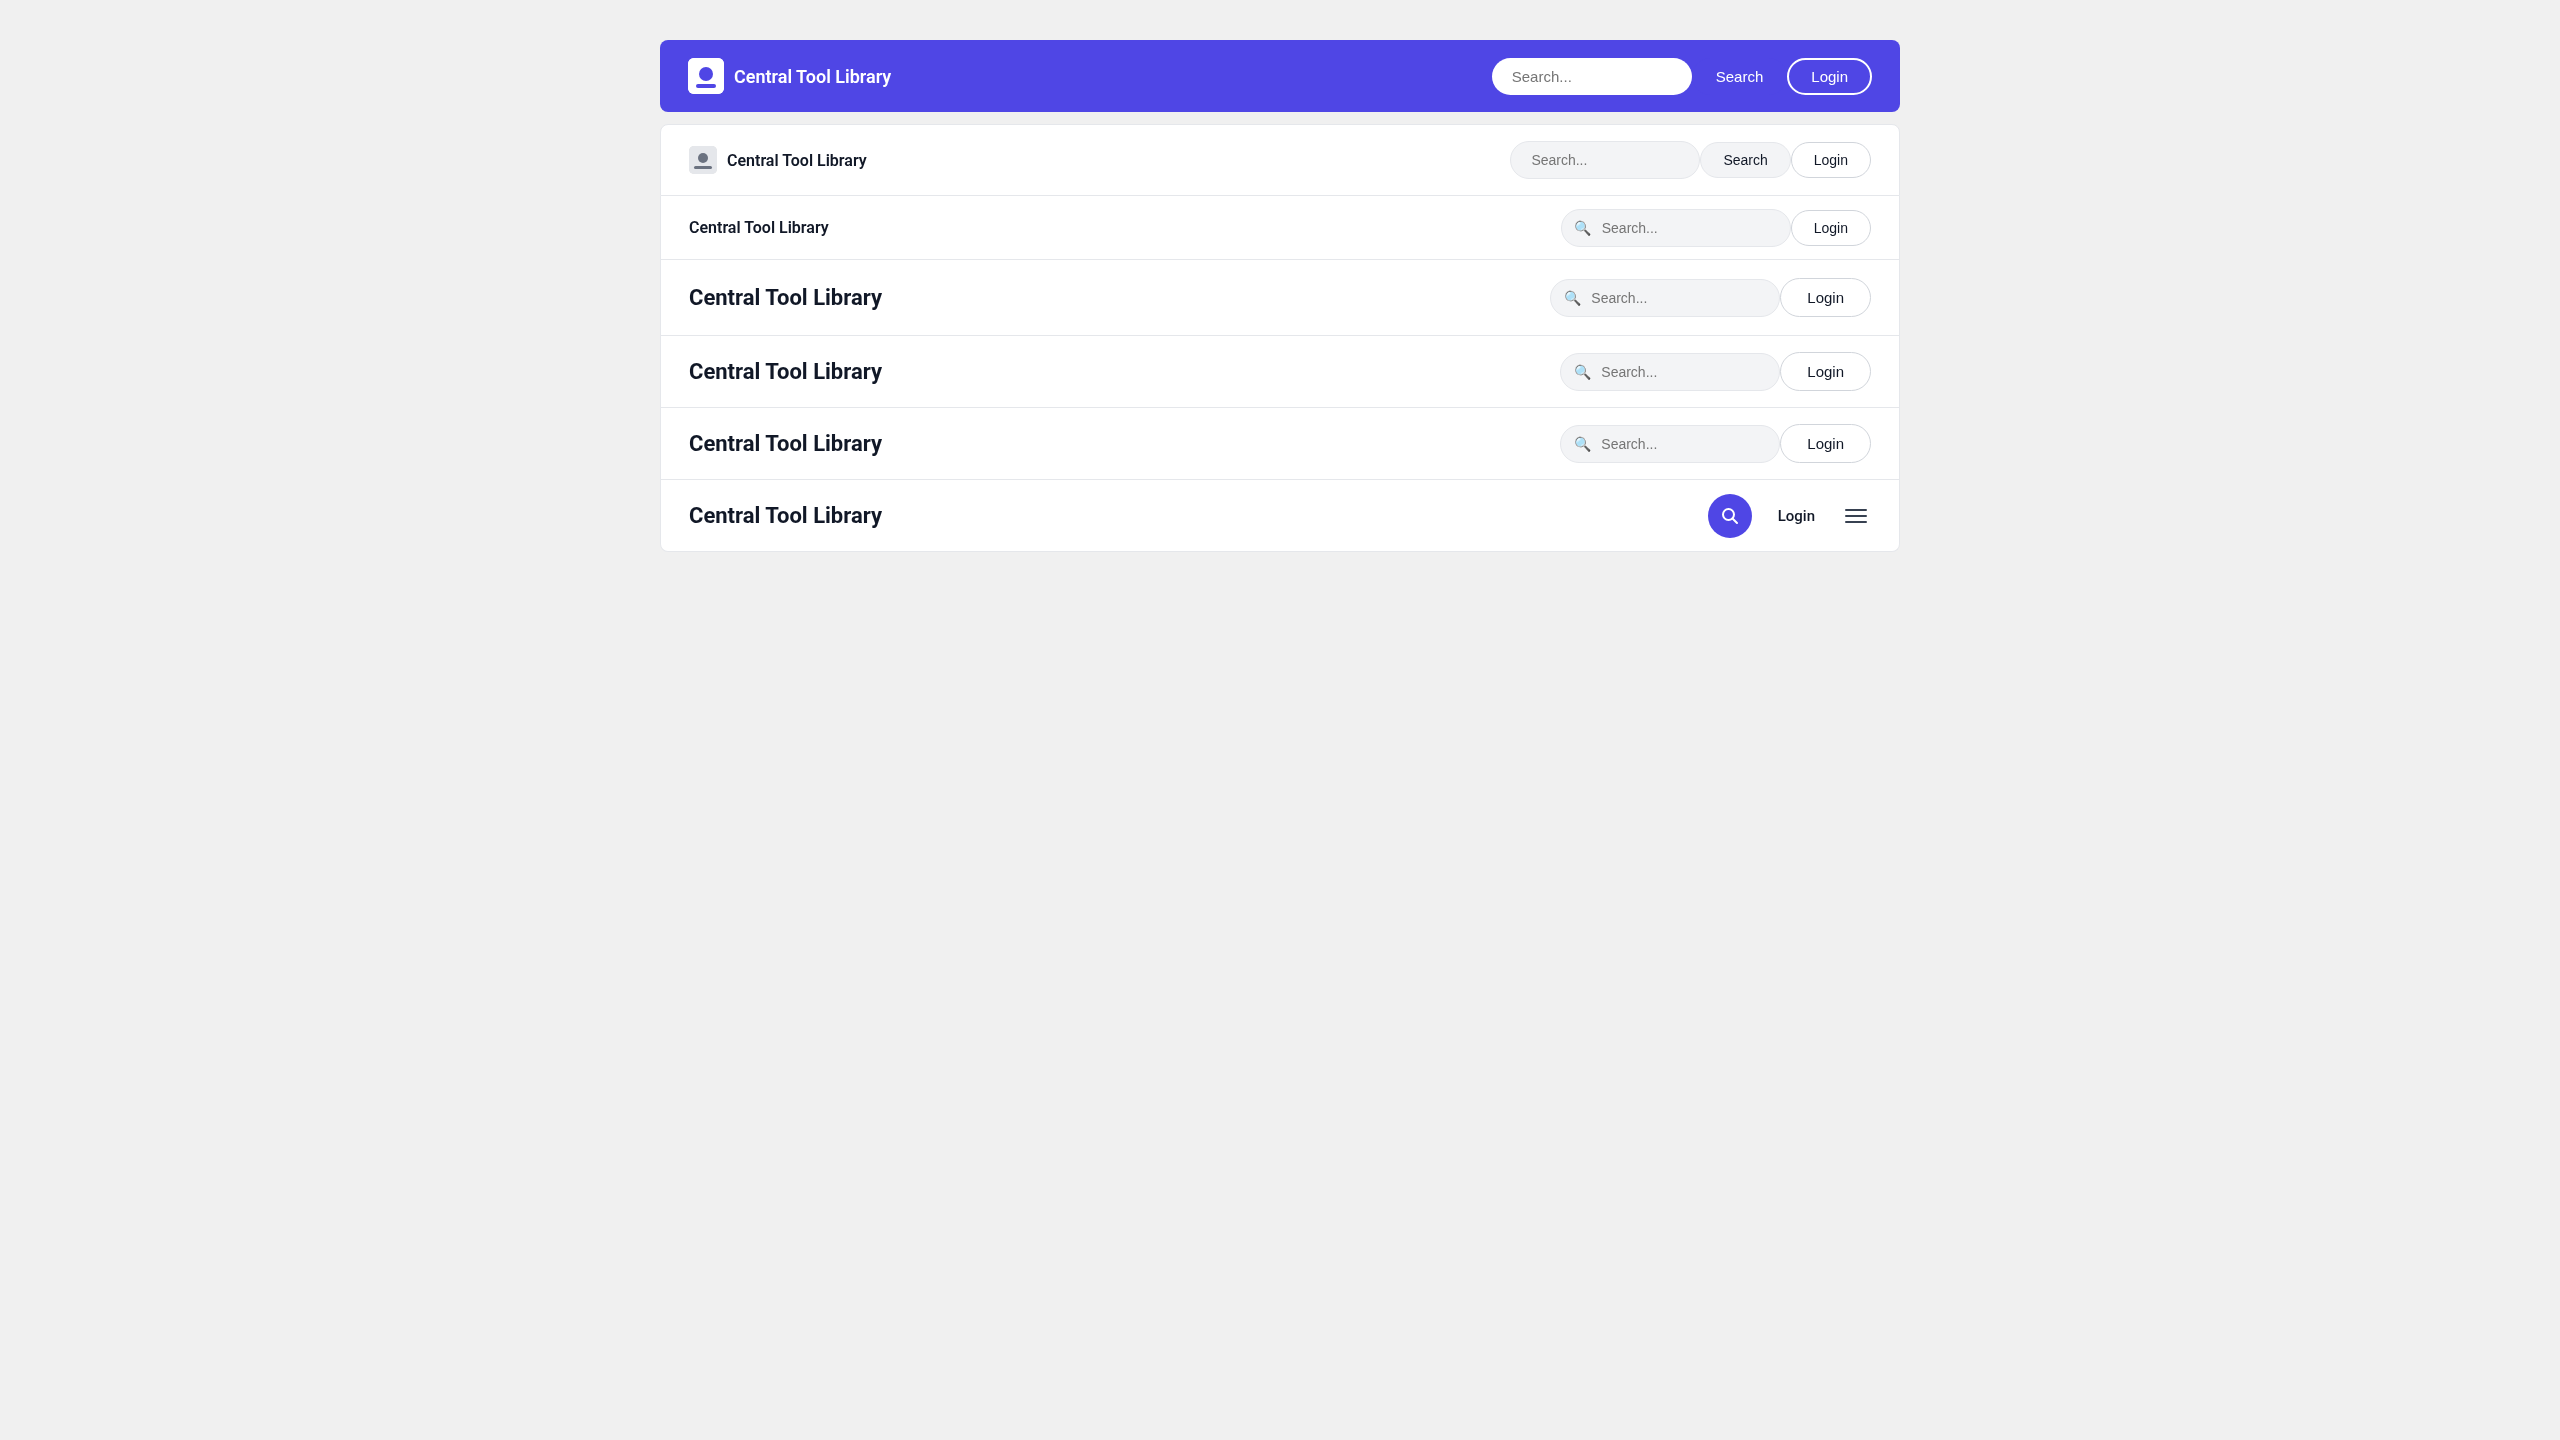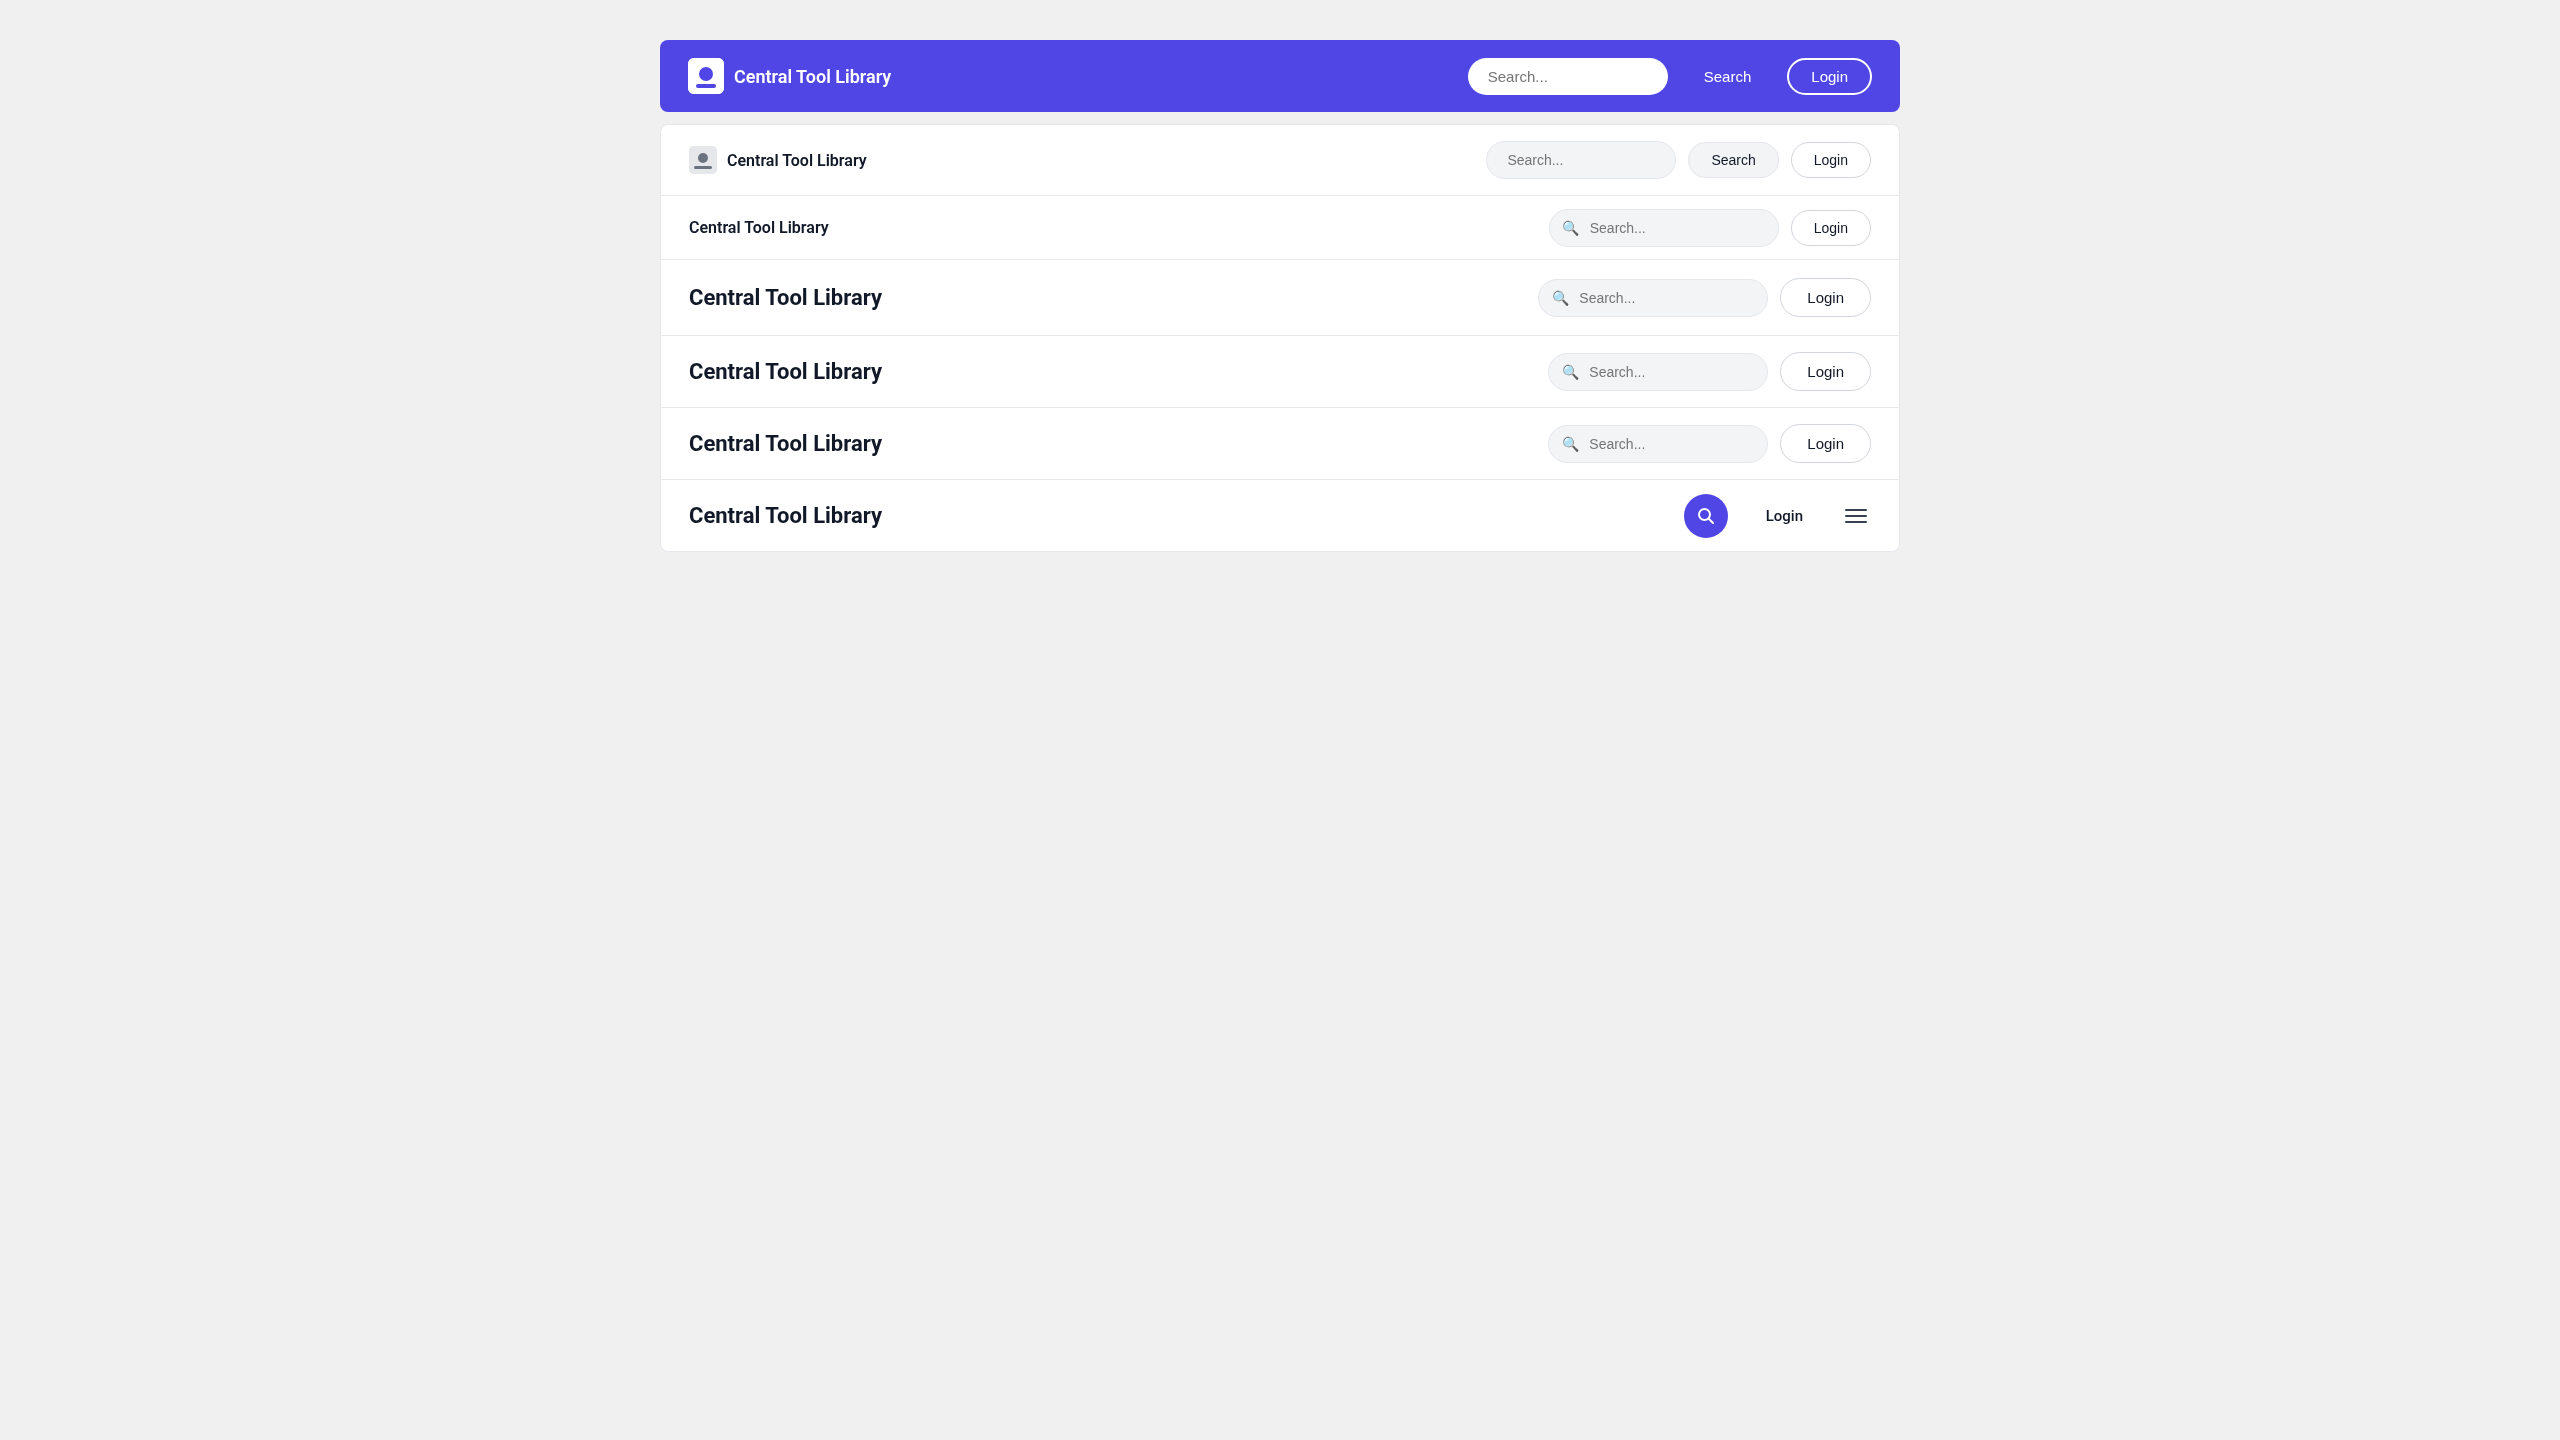--- a/index.html
+++ b/index.html
@@ -85,21 +85,21 @@
 
     .brand-title-dark-lg {
       font-size: 22px;
       font-weight: 700;
       color: #111827;
     }
 
     .nav-actions {
       display: flex;
       align-items: center;
-      gap: 12px;
+      gap: 0;
     }
 
     
     .search-input-white {
       background: #ffffff;
       border: none;
       border-radius: 24px;
       padding: 10px 20px;
       font-size: 15px;
       color: #6b7280;

